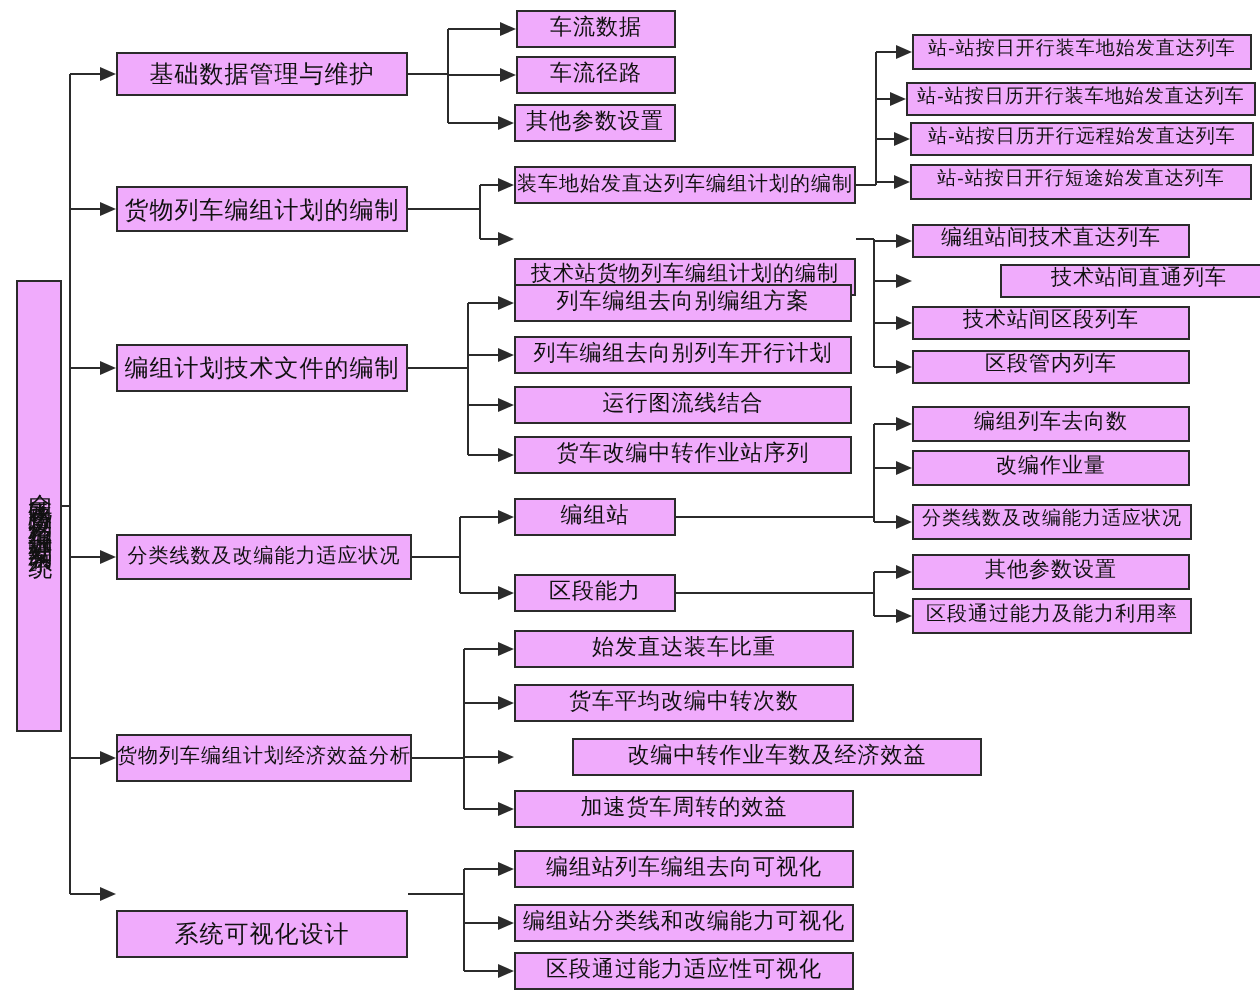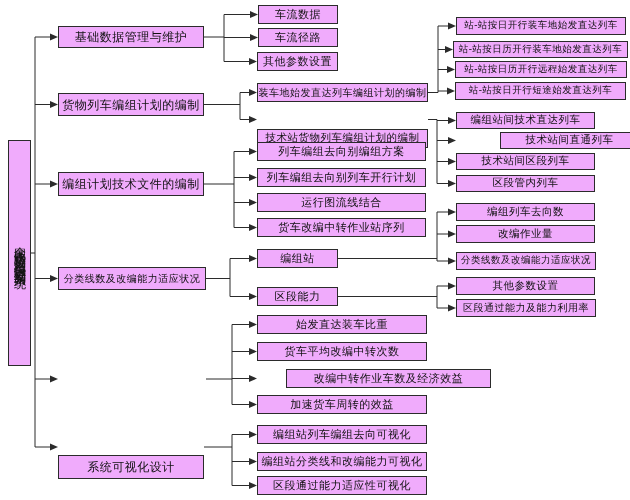--- a/index.html
+++ b/index.html
@@ -88,20 +88,21 @@
     <div class="node" style="left: 257px; top: 193px; width: 169px; height: 19px; font-size: 11px;">运行图流线结合</div>
     <div class="node" style="left: 257px; top: 218px; width: 169px; height: 19px; font-size: 11px;">货车改编中转作业站序列</div>
     <div class="node" style="left: 58px; top: 267px; width: 148px; height: 23px; font-size: 10px;">分类线数及改编能力适应状况</div>
     <div class="node" style="left: 257px; top: 249px; width: 81px; height: 19px; font-size: 11px;">编组站</div>
     <div class="node" style="left: 456px; top: 203px; width: 139px; height: 18px; font-size: 10.5px;">编组列车去向数</div>
     <div class="node" style="left: 456px; top: 225px; width: 139px; height: 18px; font-size: 10.5px;">改编作业量</div>
     <div class="node" style="left: 456px; top: 252px; width: 140px; height: 18px; font-size: 9.5px;">分类线数及改编能力适应状况</div>
     <div class="node" style="left: 257px; top: 287px; width: 81px; height: 19px; font-size: 11px;">区段能力</div>
     <div class="node" style="left: 456px; top: 277px; width: 139px; height: 18px; font-size: 10.5px;">其他参数设置</div>
     <div class="node" style="left: 456px; top: 299px; width: 140px; height: 18px; font-size: 10px;">区段通过能力及能力利用率</div>
+    <div class="node" style="left: 58px; top: 367px; width: 148px; height: 24px; font-size: 10px;">货物列车编组计划经济效益分析</div>
     <div class="node" style="left: 257px; top: 315px; width: 170px; height: 19px; font-size: 11px;">始发直达装车比重</div>
     <div class="node" style="left: 257px; top: 342px; width: 170px; height: 19px; font-size: 11px;">货车平均改编中转次数</div>
     <div class="node" style="left: 257px; top: 369px; width: 205px; height: 19px; font-size: 11px; margin-left: 29px;">改编中转作业车数及经济效益</div>
     <div class="node" style="left: 257px; top: 395px; width: 170px; height: 19px; font-size: 11px;">加速货车周转的效益</div>
     <div class="node" style="left: 58px; top: 435px; width: 146px; height: 24px; font-size: 12px; margin-top: 20px;">系统可视化设计</div>
     <div class="node" style="left: 257px; top: 425px; width: 170px; height: 19px; font-size: 11px;">编组站列车编组去向可视化</div>
     <div class="node" style="left: 257px; top: 452px; width: 170px; height: 19px; font-size: 11px;">编组站分类线和改编能力可视化</div>
     <div class="node" style="left: 257px; top: 476px; width: 170px; height: 19px; font-size: 11px;">区段通过能力适应性可视化</div>
   </div>
 

